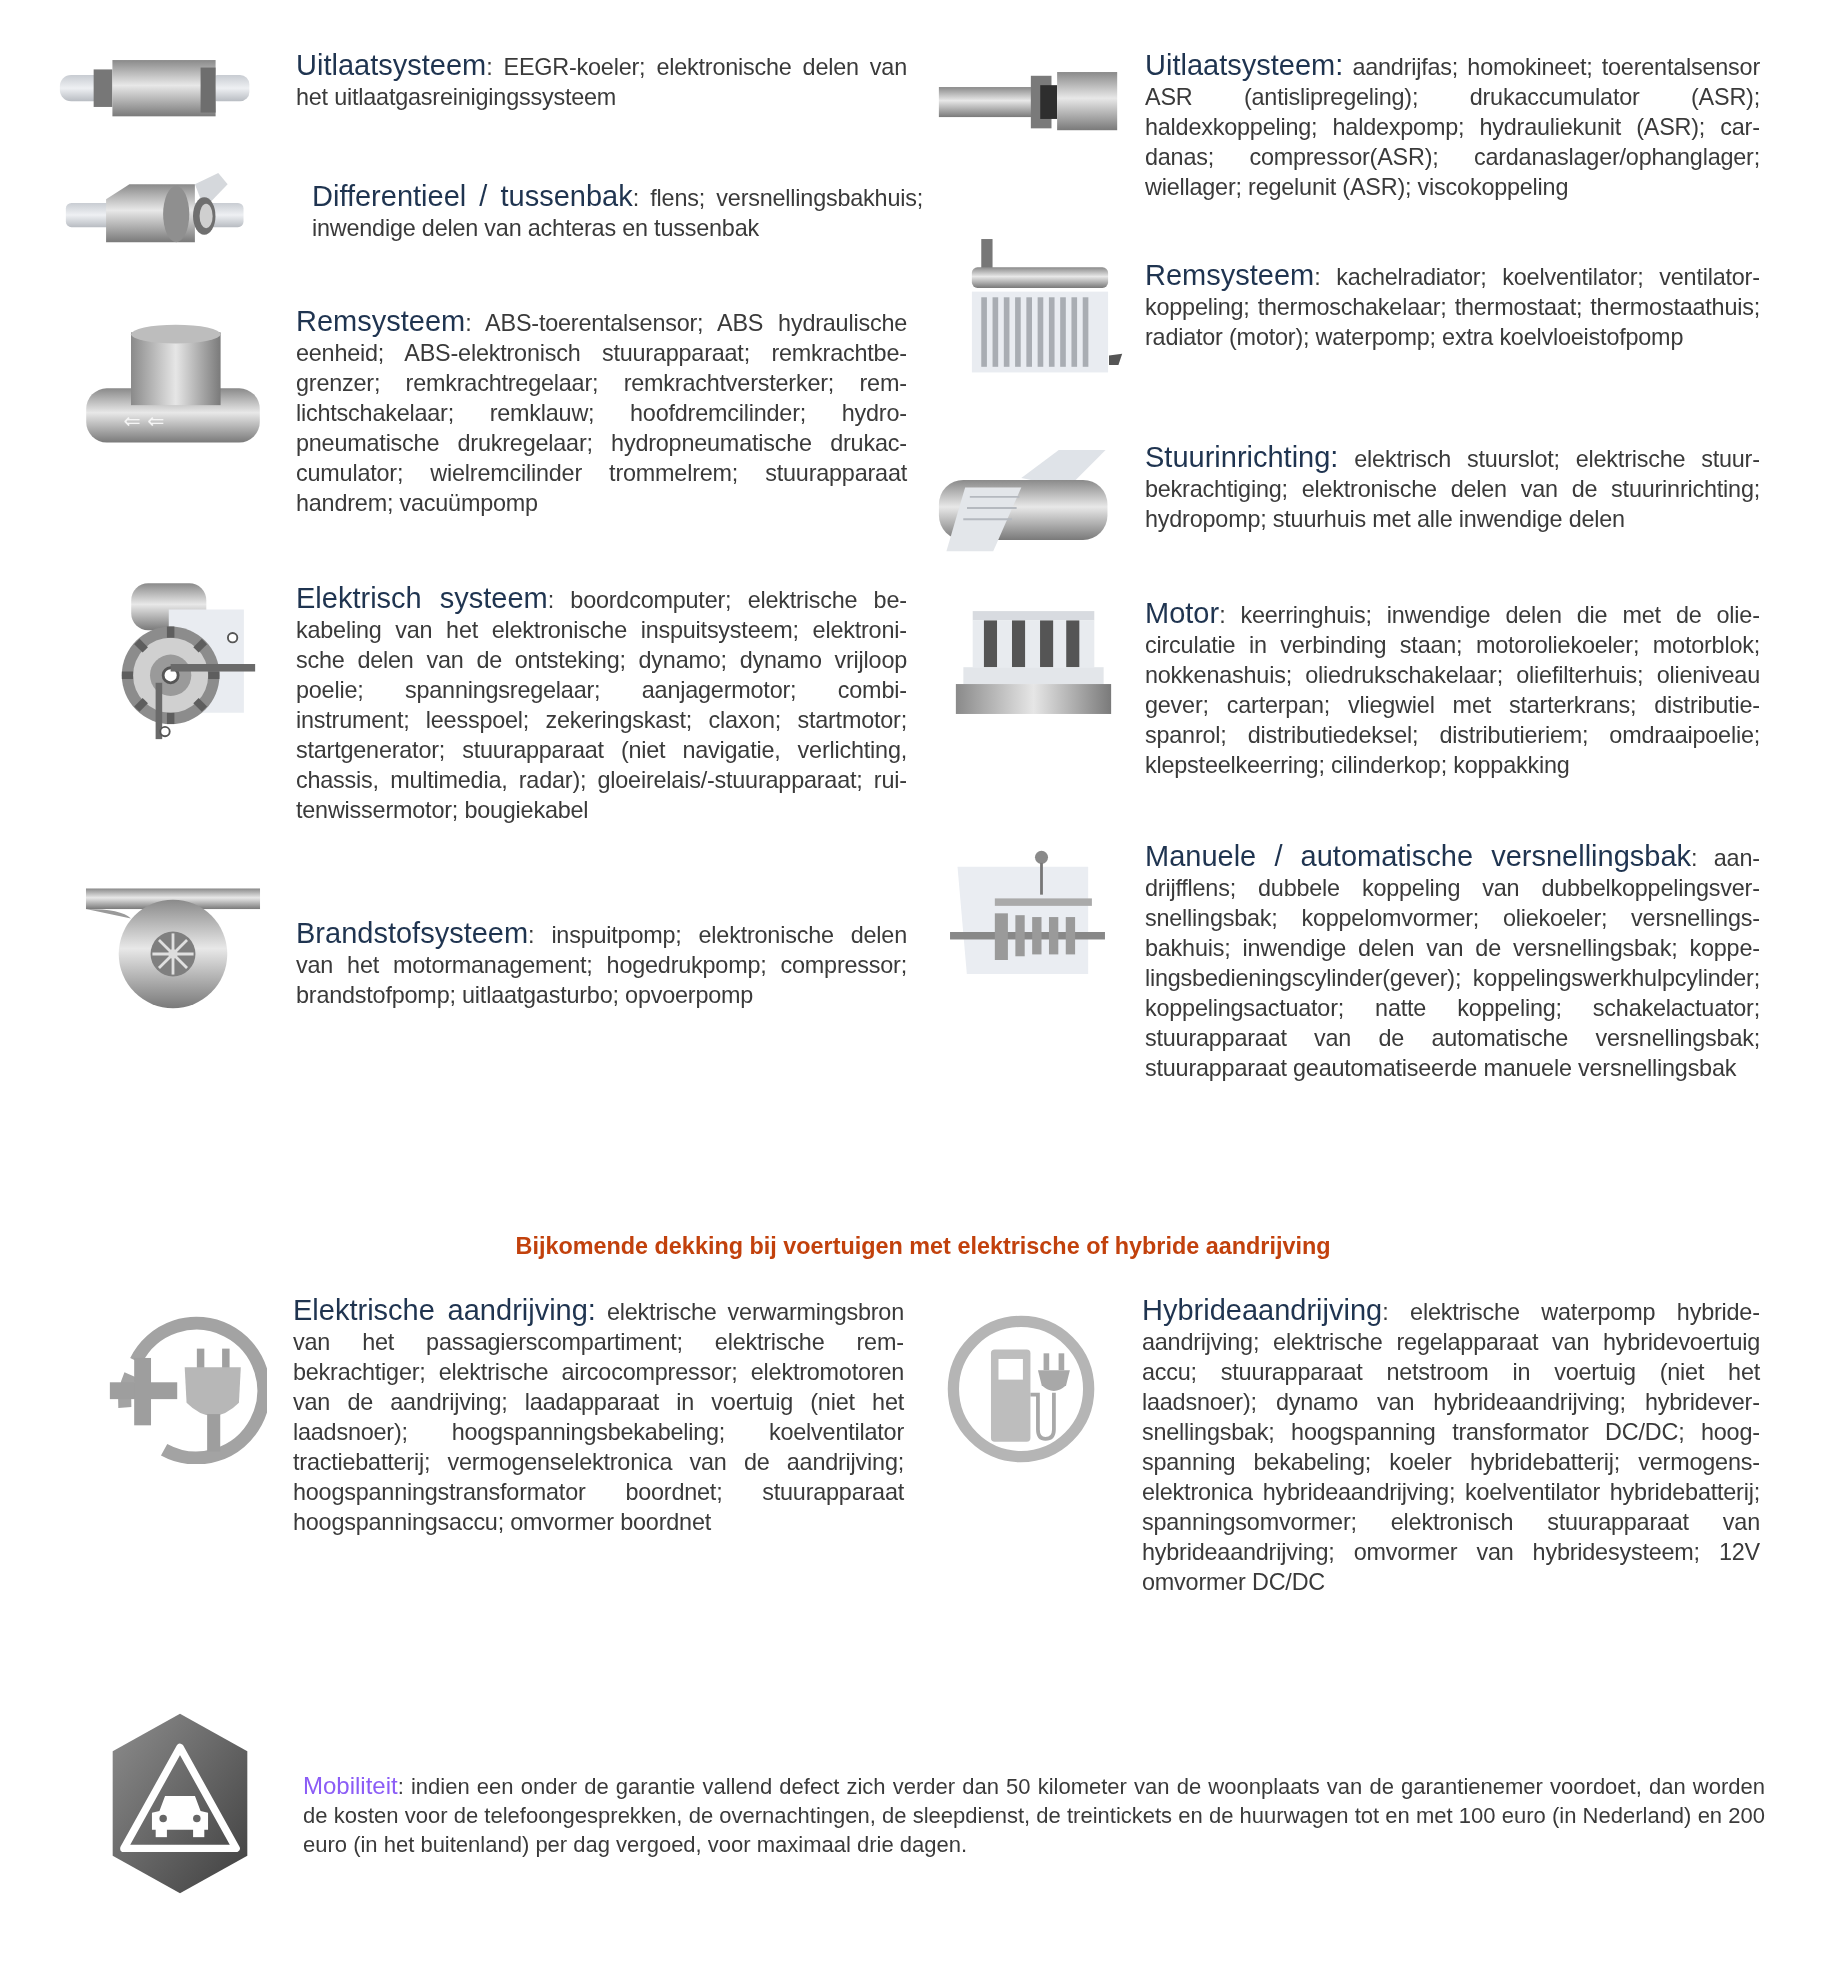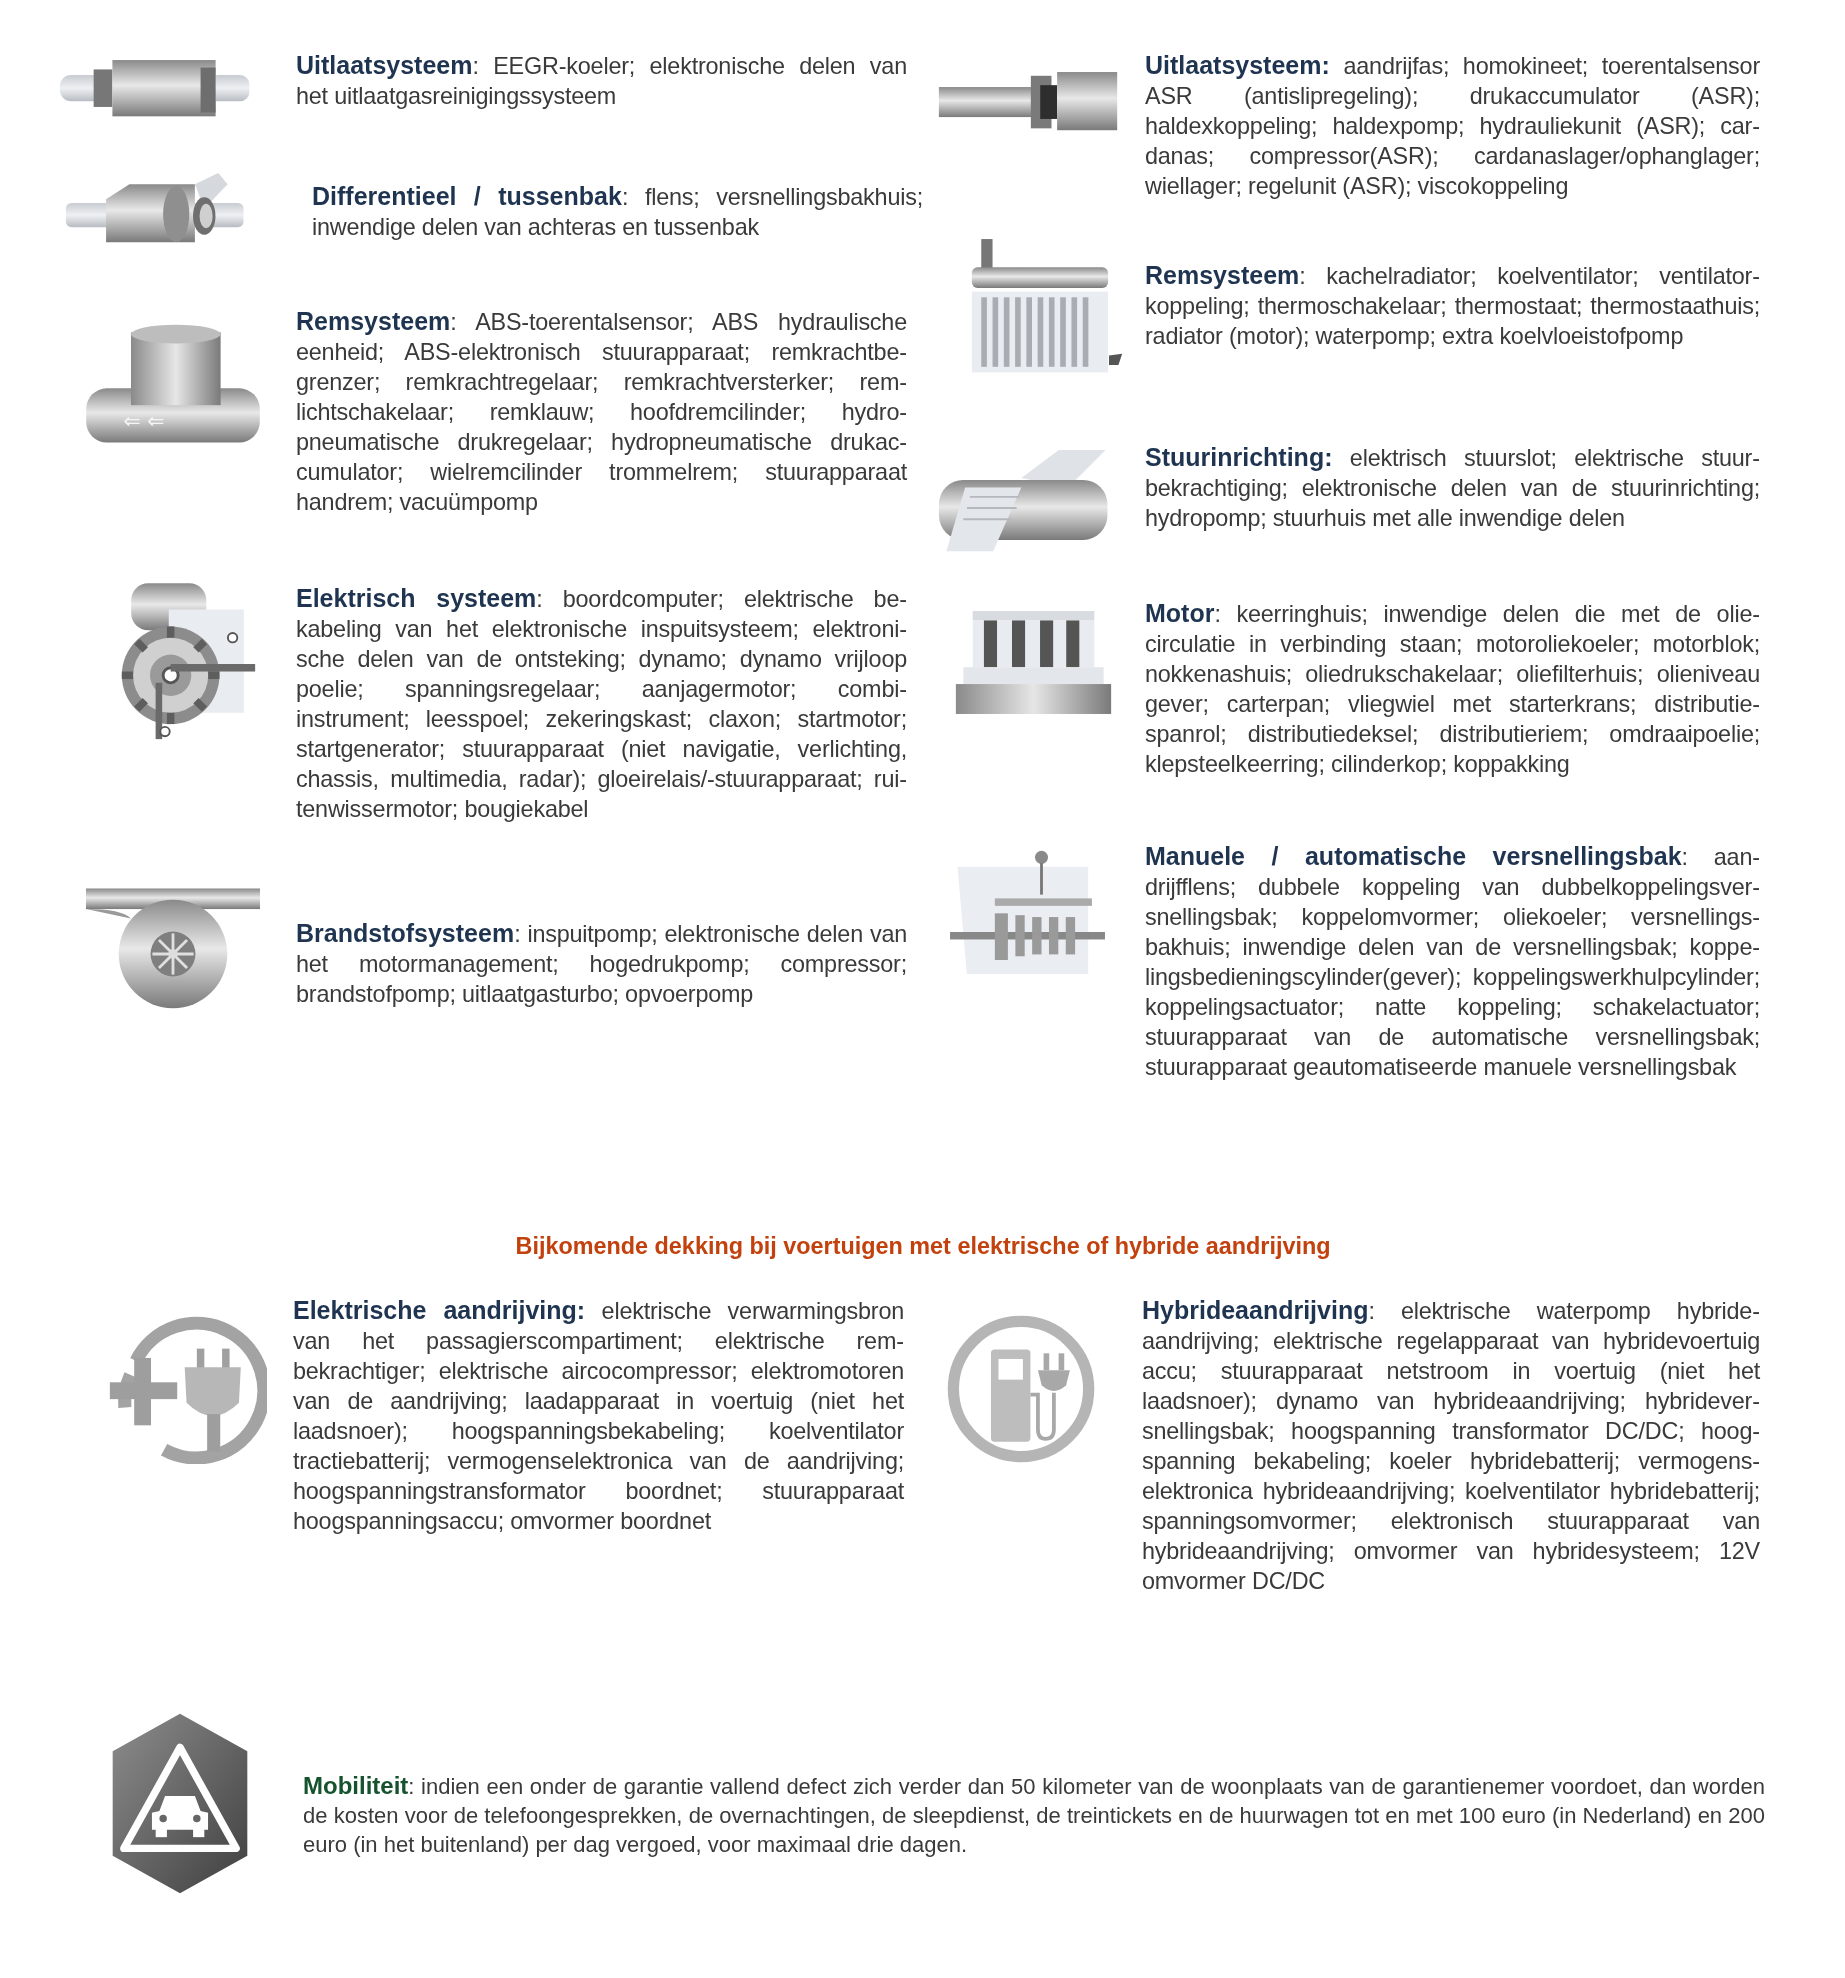--- a/index.html
+++ b/index.html
@@ -1,26 +1,26 @@
 <!DOCTYPE html>
 <html style="font-size:15px"><head>
 <meta charset="utf-8">
 <style>
   html, body { margin:0; padding:0; background:#ffffff; }
   body { width:1846px; height:1979px; position:relative; overflow:hidden;
          font-family:"Liberation Sans", sans-serif; color:#333333; }
   .icon { position:absolute; }
   .txt { position:absolute; font-size:23.4px; line-height:30px; text-align:justify;
          hyphens:manual; color:#3a3a3a; letter-spacing:-0.2px; }
-  .txt .term { font-weight:bold; color:#1f3450; font-size:25px; letter-spacing:0; }
+  .txt .term { font-weight:normal; color:#1f3450; font-size:29px; letter-spacing:0; }
   .section-heading { position:absolute; left:0; width:1846px; top:1233px; text-align:center;
          font-weight:bold; font-size:23.4px; color:#c2410c; }
   .mob { position:absolute; left:303px; top:1771px; width:1462px; font-size:22px; line-height:29px;
          color:#3a3a3a; text-align:justify; }
-  .mob .term { font-weight:bold; color:#14532d; font-size:24px; }
+  .mob .term { font-weight:normal; color:#8b5cf6; font-size:24px; }
   svg { display:block; }
 </style>
 </head>
 <body>
 
 <svg width="0" height="0" style="position:absolute">
   <defs>
     <linearGradient id="metal" x1="0" y1="0" x2="0" y2="1">
       <stop offset="0" stop-color="#8a8a8a"></stop>
       <stop offset="0.45" stop-color="#e8e8e8"></stop>

